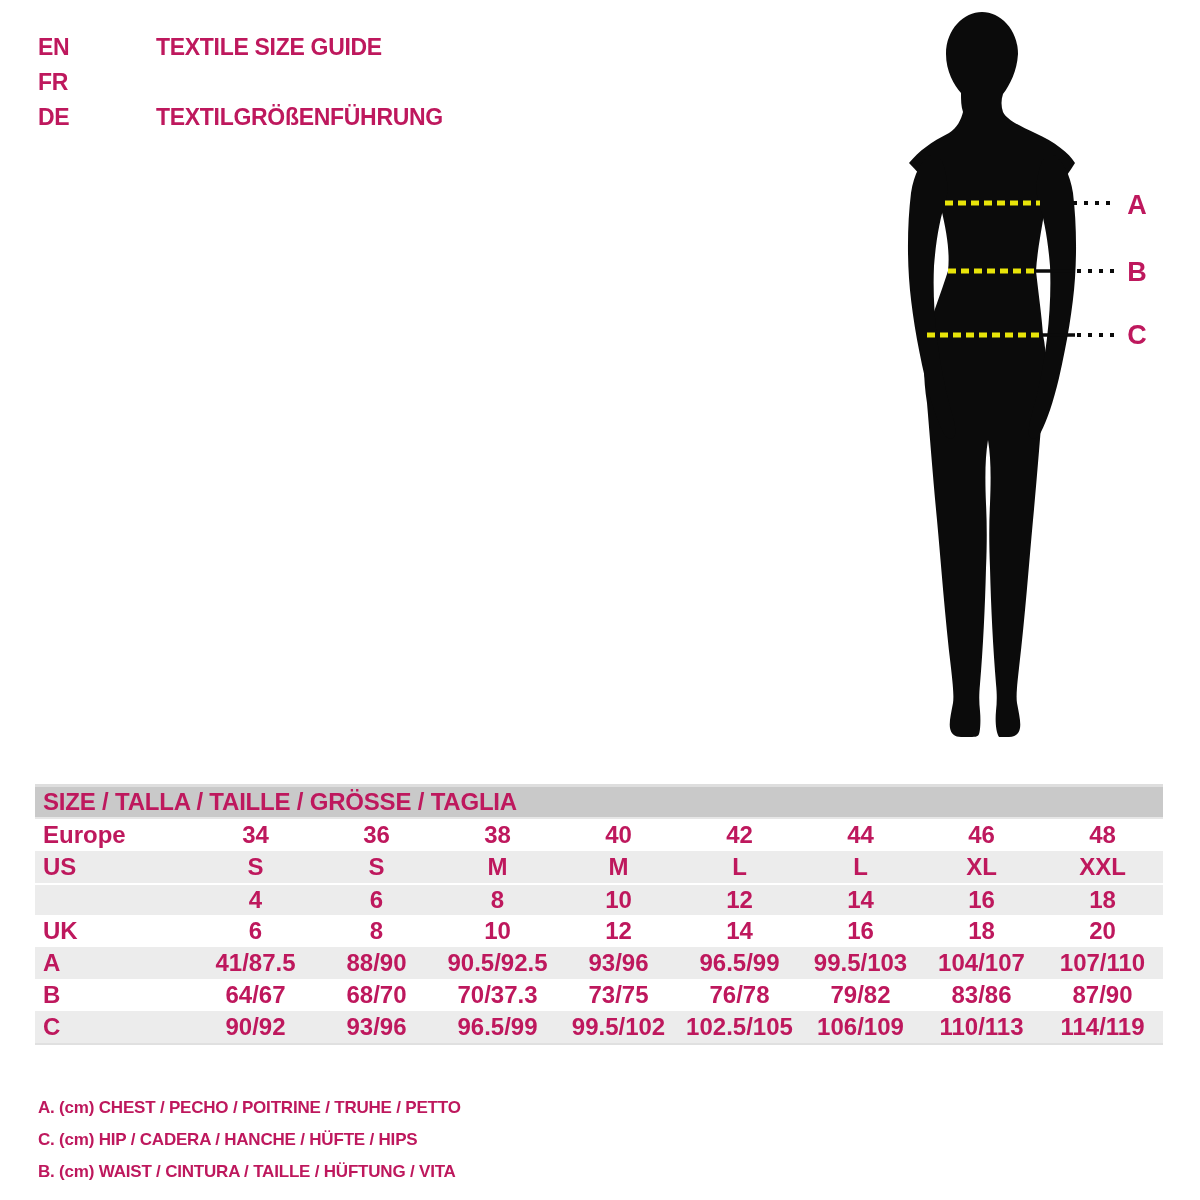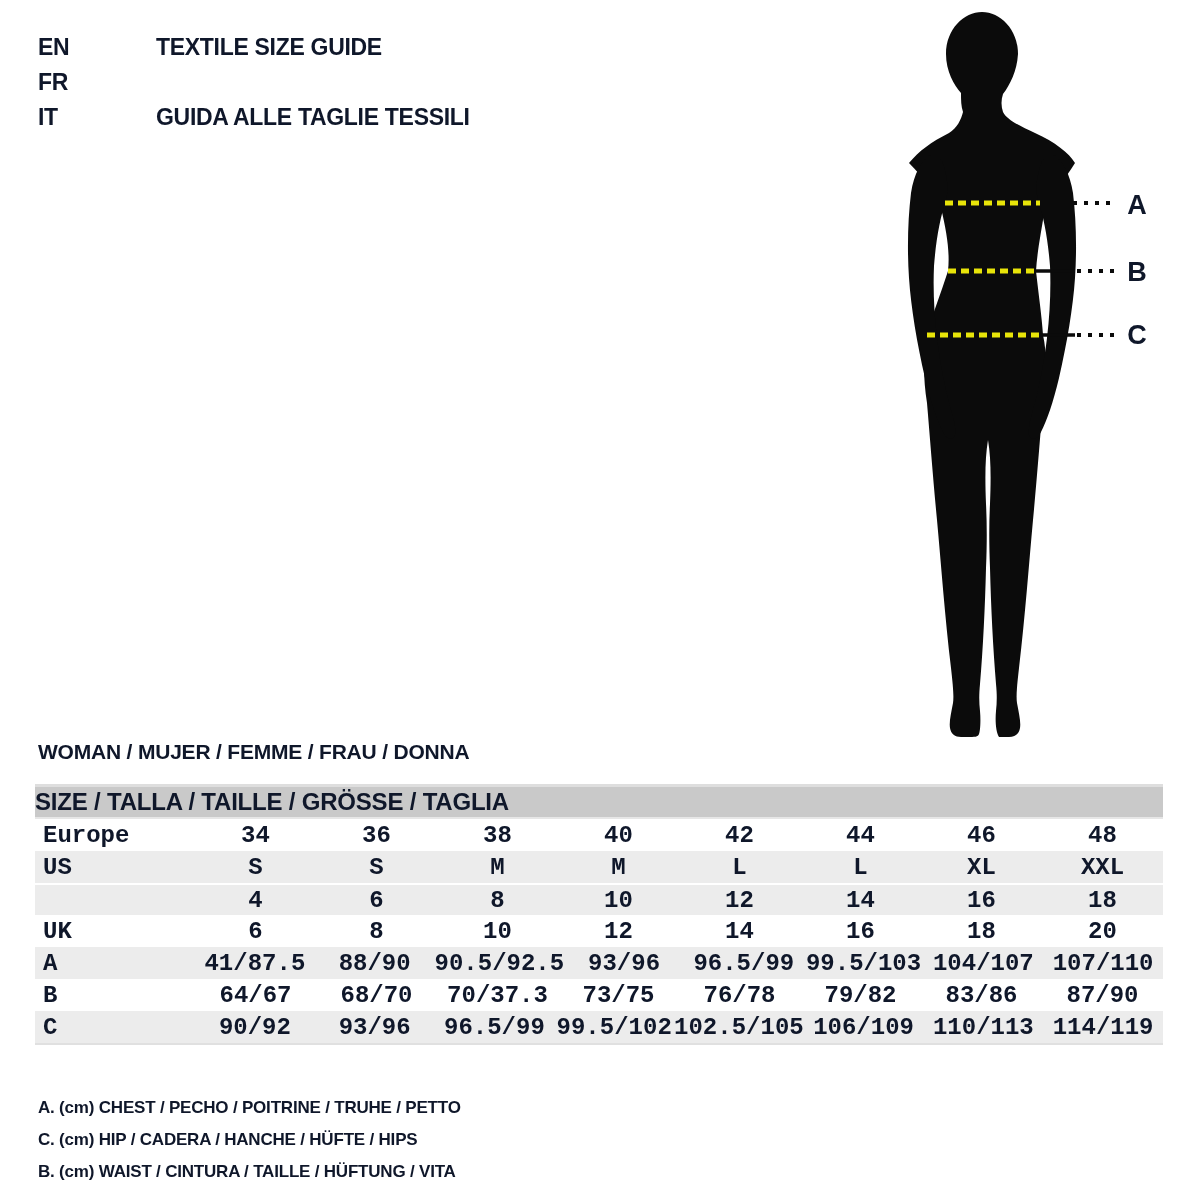--- a/index.html
+++ b/index.html
@@ -1,42 +1,42 @@
 <!DOCTYPE html>
 <html><head>
 <meta charset="utf-8">
 <style>
   html,body{margin:0;padding:0;background:#fff;}
   #page{position:relative;width:1200px;height:1200px;background:#fff;overflow:hidden;
-        font-family:"Liberation Sans",sans-serif;color:#0f172a;font-weight:bold;}
+        font-family:"Liberation Sans",sans-serif;color:#be185d;font-weight:bold;}
 
   
   .lang-list{position:absolute;left:38px;top:30px;}
   .lang-row{display:flex;height:35px;line-height:35px;font-size:23px;letter-spacing:-0.3px;}
   .lang-code{width:72px;flex:0 0 72px;}
   .lang-label{white-space:nowrap;margin-left:46px;}
 
   
   .figure-wrap{position:absolute;left:895px;top:8px;width:260px;height:730px;}
   .marker-label{position:absolute;width:34px;height:30px;line-height:30px;
                 text-align:center;font-size:27px;}
   #marker-a{left:1120px;top:190px;}
   #marker-b{left:1120px;top:257px;}
   #marker-c{left:1120px;top:320px;}
 
   
   .section-title{position:absolute;left:38px;top:740px;font-size:21px;letter-spacing:-0.2px;}
 
   
   .size-table{position:absolute;left:35px;top:784px;width:1128px;font-size:24px;}
-  .st-header{height:30px;line-height:30px;background:#c9c9c9;
+  .st-header{height:30px;line-height:30px;background:#c9c9c9;padding-left:8px;
              border-top:3px solid #dedede;border-bottom:2px solid #e6e6e6;
              font-size:24px;letter-spacing:-0.2px;}
   .st-row{display:grid;grid-template-columns:160px repeat(8,1fr);height:32px;
-          align-items:center;font-family:Liberation Mono, monospace;}
+          align-items:center;}
   .st-row.shaded{background:#ececec;}
   .st-row.gap-top{border-top:2px solid #ffffff;height:30px;}
   .st-row.last{border-bottom:2px solid #e0e0e0;}
   .st-label{padding-left:8px;text-align:left;}
   .st-cell{text-align:center;}
 
   
   .notes{position:absolute;left:38px;top:1092px;}
   .note-line{height:32px;line-height:32px;font-size:17px;letter-spacing:-0.2px;white-space:nowrap;}
 </style>
@@ -47,22 +47,22 @@
 
   <div class="lang-list">
     <div class="lang-row">
       <span class="lang-code">EN</span>
       <span class="lang-label">TEXTILE SIZE GUIDE</span>
     </div>
     <div class="lang-row">
       <span class="lang-code">FR</span>
     </div>
     <div class="lang-row">
-      <span class="lang-code">IT</span>
-      <span class="lang-label">GUIDA ALLE TAGLIE TESSILI</span>
+      <span class="lang-code">DE</span>
+      <span class="lang-label">TEXTILGRÖßENFÜHRUNG</span>
     </div>
   </div>
 
   <div class="figure-wrap">
     <svg width="260" height="730" viewBox="0 0 260 730">
       <g fill="#0b0b0b" stroke="none">
 
         <path d="
           M87,4
           C105,4 123,21 123,46
@@ -143,21 +143,20 @@
         <line x1="32" y1="327" x2="148" y2="327" stroke="#e8e409" stroke-width="5" stroke-dasharray="8 5"></line>
         <line x1="146" y1="327" x2="180" y2="327" stroke="#0b0b0b" stroke-width="3.5"></line>
         <line x1="182" y1="327" x2="221" y2="327" stroke="#0b0b0b" stroke-width="4" stroke-dasharray="4 7"></line>
       </g>
     </svg>
   </div>
   <div class="marker-label" id="marker-a">A</div>
   <div class="marker-label" id="marker-b">B</div>
   <div class="marker-label" id="marker-c">C</div>
 
-  <div class="section-title">WOMAN / MUJER / FEMME / FRAU / DONNA</div>
 
   <div class="size-table">
     <div class="st-header">SIZE / TALLA / TAILLE / GRÖSSE / TAGLIA</div>
 
     <div class="st-row">
       <div class="st-label">Europe</div>
       <div class="st-cell">34</div>
       <div class="st-cell">36</div>
       <div class="st-cell">38</div>
       <div class="st-cell">40</div>

